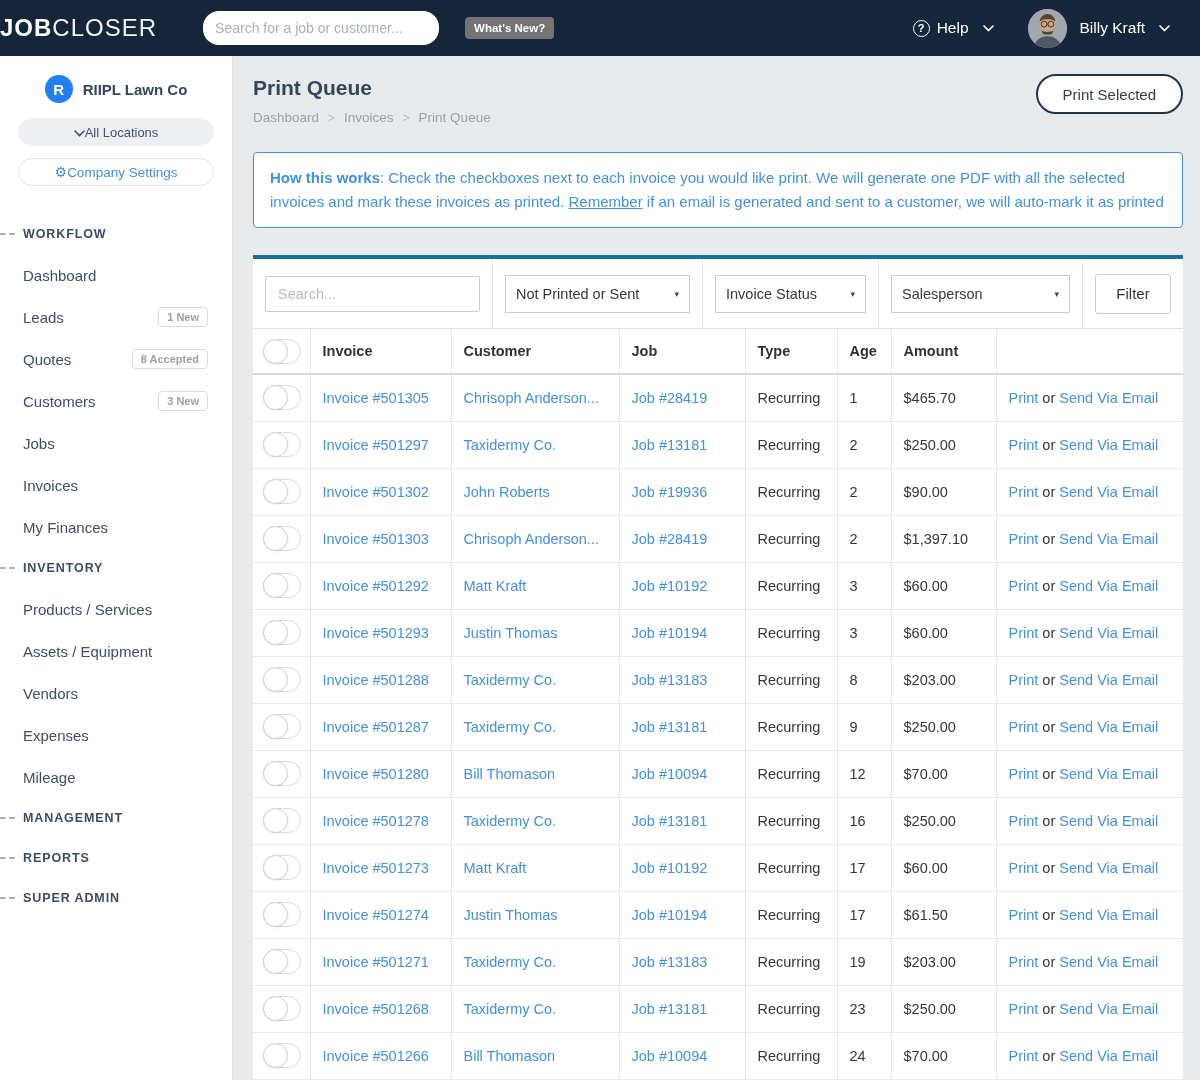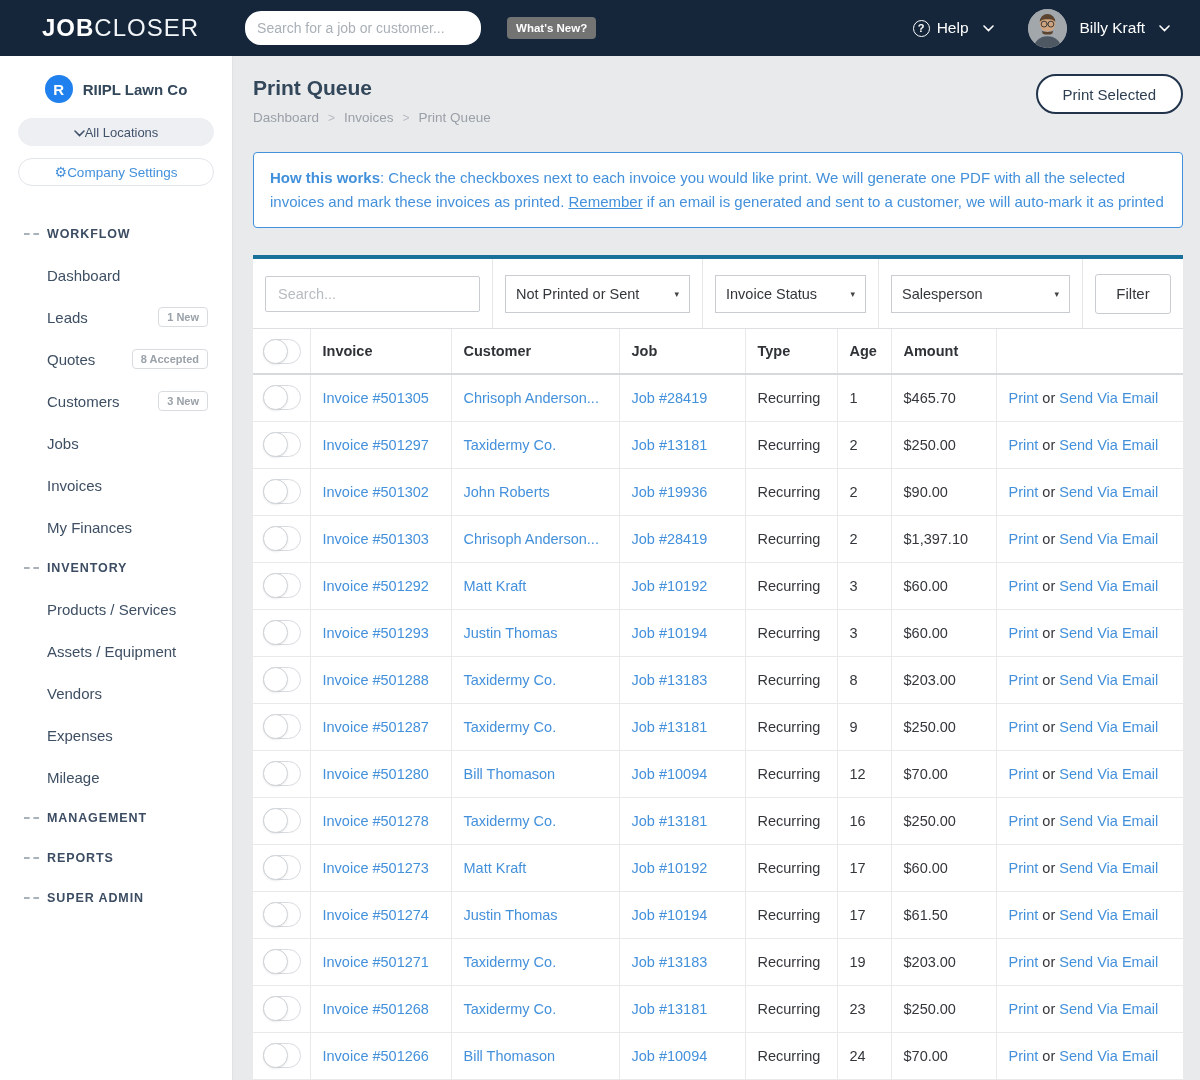--- a/index.html
+++ b/index.html
@@ -10,21 +10,21 @@
     position:relative;
     color:#33363b;
   }
   a { text-decoration:none; cursor:pointer; }
 
   
   .top-header{
     position:absolute; top:0; left:0; width:1200px; height:56px;
     background:#15263b; display:flex; align-items:center; z-index:30;
   }
-  .logo{ margin-left:42px; font-size:24px; color:#fff; letter-spacing:1px; cursor:pointer; white-space:nowrap;}
+  .logo{ font-size:24px; color:#fff; letter-spacing:1px; cursor:pointer; white-space:nowrap;}
   .logo .bold{ font-weight:800; }
   .logo .light{ font-weight:300; color:#f2f5f8; }
   .global-search{
     margin-left:46px; width:236px; height:34px; border:2px solid #ffffff; border-radius:16px;
     background:#fff; padding:0 10px; font-size:14px; color:#333; outline:none;
     font-family:"Liberation Sans", sans-serif;
   }
   .global-search::placeholder{ color:#a9b0b7; }
   .whats-new{
     margin-left:26px; background:#737373; border:none; color:#fff; font-weight:bold;
@@ -57,21 +57,21 @@
   }
   .company-name{ color:#33475b; font-size:15px; font-weight:600; }
   .pill{
     width:196px; height:28px; margin:0 auto; border-radius:15px;
     display:flex; align-items:center; justify-content:center; gap:0;
     font-size:13px; cursor:pointer;
   }
   .locations-pill{ margin-top:15px; background:#edeff2; color:#42526b; border:1px solid #edeff2;}
   .settings-pill{ margin-top:12px; background:#fff; border:1px solid #e2e5e9; color:#4390db; font-size:13.5px; }
   .gear-glyph{ font-size:14px; line-height:1; }
-  .sidebar-nav{ margin-top:28px;padding-left:24px; }
+  .sidebar-nav{ margin-top:28px; }
   .nav-heading{ display:flex; align-items:center; height:40px; }
   .nav-heading .dash{ width:15px; border-top:2px dashed #a9b2ba; margin-right:8px; }
   .nav-heading-text{ color:#3c4d63; font-weight:bold; font-size:12.5px; letter-spacing:0.9px; }
   .nav-item{
     display:flex; align-items:center; justify-content:space-between;
     height:42px; padding:0 24px 0 23px; cursor:pointer;
   }
   .nav-label{ color:#3e4f63; font-size:15px; }
   .nav-badge{
     border:1px solid #d9dcdf; color:#9aa1a9; background:#fff;

